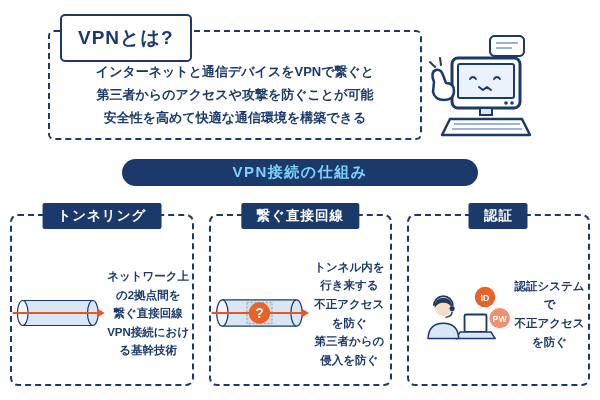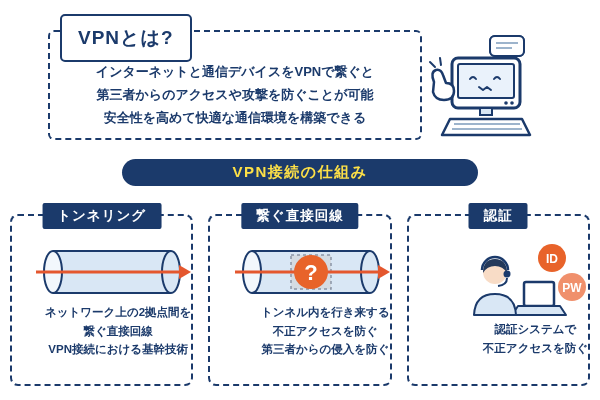--- a/index.html
+++ b/index.html
@@ -17,30 +17,30 @@
     position:absolute; top:-18px; left:10px; background:#ffffff;
     border:2px solid #1b3a6b; border-radius:5px; padding:9px 16px;
     font-size:19px; font-weight:bold; letter-spacing:1px; white-space:nowrap;
   }
   .intro-lines { padding-top:29px; text-align:center; }
   .intro-line { font-size:13px; font-weight:bold; line-height:1.75; white-space:nowrap; }
   .pc-illo { position:absolute; right:54px; top:34px; width:118px; height:108px; }
   
   .banner {
     position:absolute; top:159px; left:50%; transform:translateX(-50%);
-    width:356px; height:27px; border-radius:16px; background:#1b3a6b; color:#fde047;
+    width:356px; height:27px; border-radius:16px; background:#1b3a6b; color:#7dd3fc;
     display:flex; align-items:center; justify-content:center;
     font-size:15px; font-weight:bold; letter-spacing:1.5px;
   }
   
   .cards { position:absolute; left:10px; top:214px; width:580px; display:flex; gap:15px; }
   .card {
     flex:1; position:relative; height:172px;
     border:2px dashed #1b3a6b; border-radius:8px;
-    display:flex; flex-direction:column; align-items:flex-end; padding-top:26px;
+    display:flex; align-items:center; padding-top:26px;
   }
   .card-label {
     position:absolute; top:-13px; left:50%; transform:translateX(-50%);
     background:#1b3a6b; color:#ffffff; font-size:13.5px; font-weight:bold;
     padding:4px 15px; border-radius:2px; white-space:nowrap; letter-spacing:1px;
   }
   .card-text { margin-top:1px; text-align:center; font-size:11.5px; font-weight:bold; line-height:1.62; }
   .card3 .card-text { margin-top:2px; }
   .badge-text { font-family:"Liberation Sans","DejaVu Sans",sans-serif; font-weight:bold; fill:#ffffff; }
 </style>

